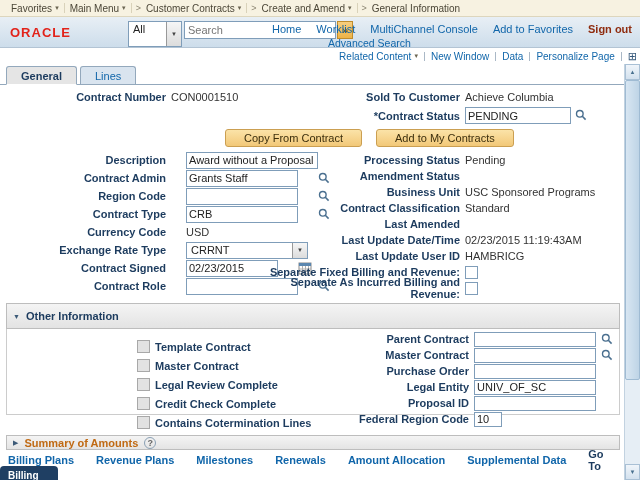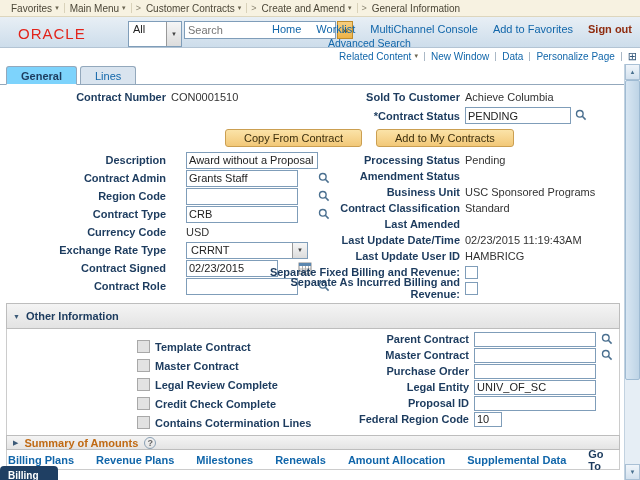--- a/index.html
+++ b/index.html
@@ -13,22 +13,22 @@
               border-bottom:1px solid #ddd6bd; display:flex; align-items:center; padding:0 6px;
               font-size:10px; color:#4c4738; }
   .crumb { display:flex; align-items:center; gap:3px; padding:0 5px; cursor:pointer; }
   .caret { font-size:7px; color:#6b6551; }
   .csep { border-left:1px solid #d9d2ba; height:10px; }
   .carrow { color:#8a8470; font-size:9px; margin-left:4px; }
 
   
   .topbar { position:absolute; top:17px; left:0; right:0; height:31px;
             background:linear-gradient(#e8eff5,#cdddeb); border-bottom:1px solid #b3c4d4; }
-  .logo { position:absolute; left:18px; top:8px; color:#e2231a; font-weight:normal;
-          font-size:15px; letter-spacing:1px; }
+  .logo { position:absolute; left:10px; top:8px; color:#e2231a; font-weight:bold;
+          font-size:13px; letter-spacing:1px; }
   .searcharea { position:absolute; left:128px; top:4px; display:flex; align-items:stretch; }
   .combo { display:flex; align-items:stretch; border:1px solid #7f9db9; background:#fff; height:26px; }
   .combo .ctext { padding:1px 4px; flex:1; overflow:hidden; white-space:nowrap; color:#222; }
   .ddbtn { width:15px; background:linear-gradient(#f6f6f6,#dcdcdc); border-left:1px solid #999;
            display:flex; align-items:center; justify-content:center; font-size:6px; color:#444; cursor:pointer; }
   .scope { width:54px; margin-right:2px; }
   .searchbox { width:152px; height:18px; border:1px solid #7f9db9; padding:0 3px; font:inherit; }
   .gobtn { width:16px; height:18px; margin-left:1px; background:linear-gradient(#f7cf7f,#eeb347);
            border:1px solid #c08c2c; color:#6b4a07; font-size:11px; line-height:1; cursor:pointer; }
   .advlink { position:absolute; left:328px; top:20px; font-size:10.5px; }
@@ -41,21 +41,21 @@
              padding-right:3px; font-size:10px; }
   .pagebar a { display:flex; align-items:center; gap:3px; }
   .psep { border-left:1px solid #aab8c6; height:9px; }
   .gridicon { font-size:11px; color:#35587a; cursor:pointer; }
 
   
   .tabstrip { position:absolute; top:64px; left:0; right:16px; height:21px; background:#fff;
               border-bottom:1px solid #93a8bc; display:flex; align-items:flex-end; gap:3px; padding-left:6px; }
   .tab { border:1px solid #93a8bc; border-bottom:none; border-radius:3px 3px 0 0;
          padding:3px 14px 2px; cursor:pointer; }
-  .tab.active { background:#7dd3fc; color:#1c3b5e; font-weight:bold; position:relative; bottom:-1px;
+  .tab.active { background:#e5e5e5; color:#1c3b5e; font-weight:bold; position:relative; bottom:-1px;
                 border-bottom:1px solid #fff; }
   .tab.inactive { background:#d9e4ef; color:#1166aa; }
 
   
   .content { position:absolute; top:85px; left:0; right:16px; bottom:0; background:#fff; }
   .lbl { font-weight:bold; color:#1c3b5e; text-align:right; display:inline-block; flex:0 0 auto; }
   .val { color:#333; white-space:nowrap; }
   .w158 { width:158px; } .w215 { width:215px; }
   .tin { height:17px; border:1px solid #7f9db9; padding:0 2px; font:inherit; color:#222; background:#fff; }
   .lookup { display:inline-flex; align-items:center; cursor:pointer; }
@@ -83,21 +83,21 @@
   .cb { appearance:none; -webkit-appearance:none; width:13px; height:13px; border:1px solid #7f9db9;
         background:#fff; cursor:pointer; flex:0 0 auto; }
   .cb[disabled] { background:#e2e2e2; border-color:#a8a8a8; cursor:default; }
   .cblbl { font-weight:bold; color:#1c3b5e; white-space:nowrap; }
 
   .section { position:absolute; left:6px; right:4px; top:218px; }
   .sechdr { height:16px; background:linear-gradient(#f4f4f4,#e3e3e3); border:1px solid #bdbdbd;
             display:flex; align-items:center; gap:6px; padding:12px 6px; cursor:pointer; }
   .secarrow { font-size:7px; color:#3c5a78; }
   .sectitle { font-weight:bold; color:#1c3b5e; }
-  .secbody { position:relative; height:141px; background:#fff; border:1px solid #cccccc; border-top:none; }
+  .secbody { position:relative; height:86px; background:#fff; border:1px solid #cccccc; border-top:none; }
   .cbcol { position:absolute; left:130px; top:8px; }
   .ofcol { position:absolute; left:247px; top:2px; }
   .vlink { font-size:11px; }
 
   .sumbar { position:absolute; left:6px; right:4px; top:350px; height:15px;
             background:linear-gradient(#f4f4f4,#e4e4e4); border:1px solid #bdbdbd;
             display:flex; align-items:center; gap:6px; padding:0 6px; cursor:pointer; }
   .sumtitle { font-weight:bold; color:#c06a14; }
   .helpicon { width:12px; height:12px; border:1px solid #8aa0b4; border-radius:50%; color:#666;
               font-size:9px; font-weight:bold; line-height:10px; text-align:center; cursor:pointer; }

